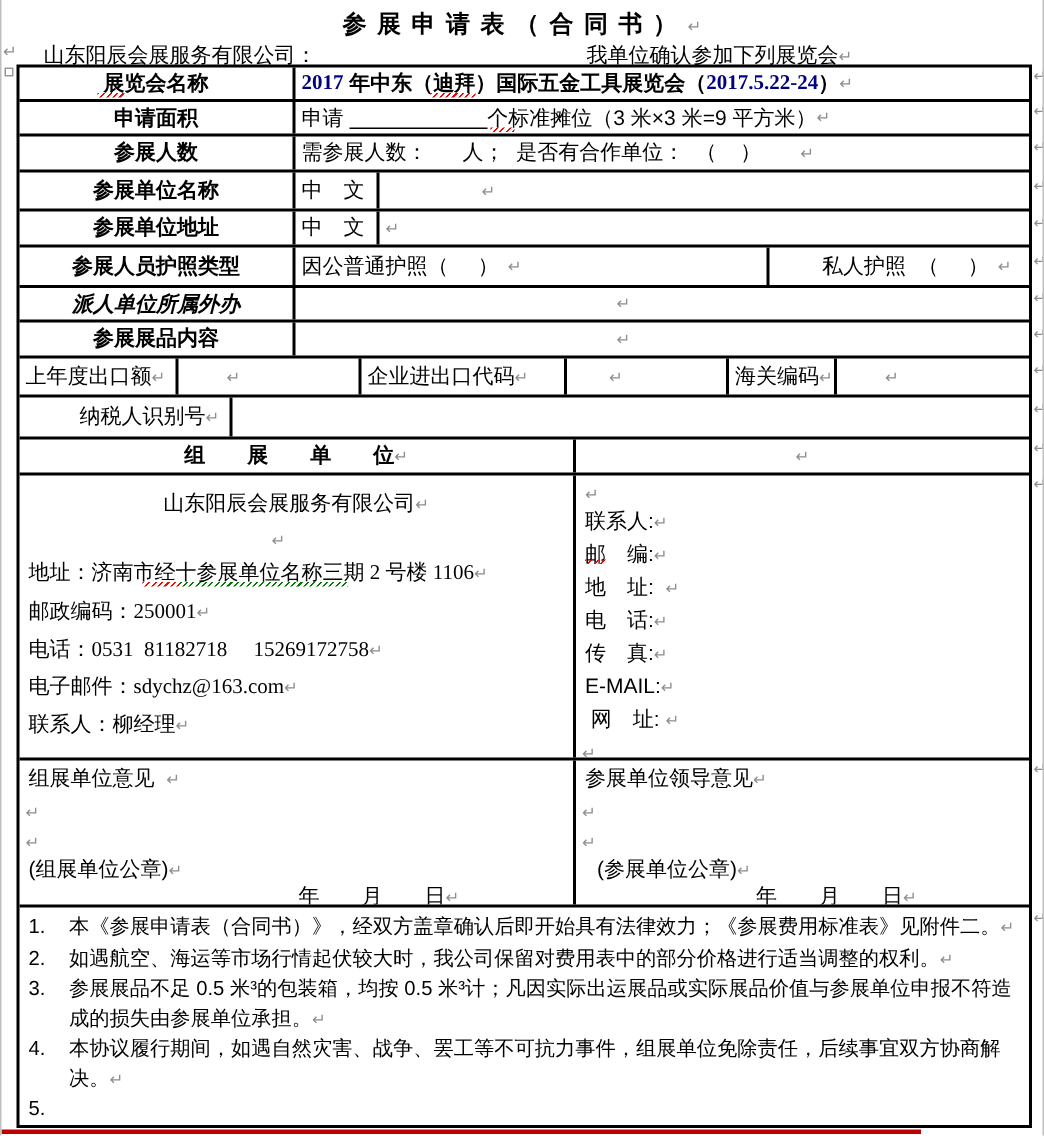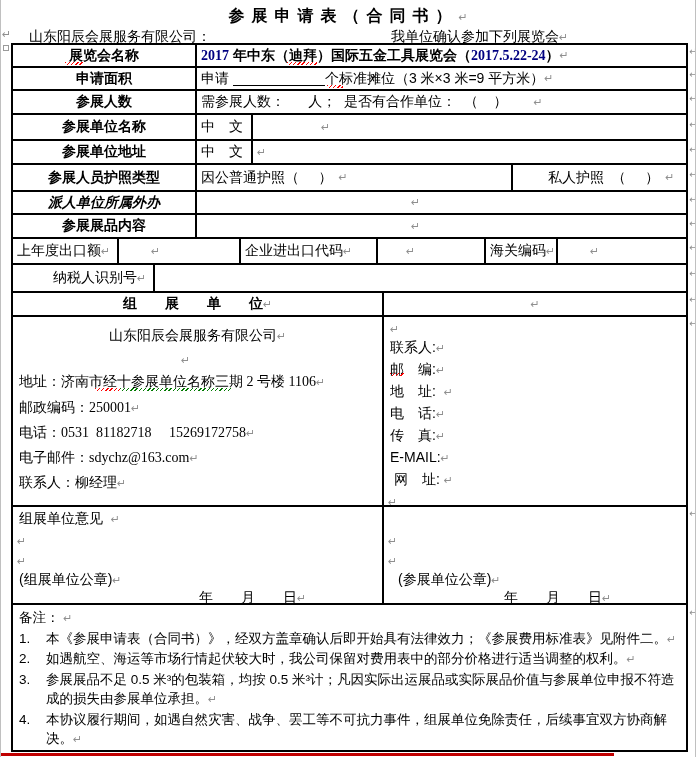--- a/index.html
+++ b/index.html
@@ -144,30 +144,30 @@
 
     <div class="trow" style="height:98px;">
       <div class="cell relcell" style="width:371px;">
         <div class="absline" style="top:3px; left:6px;"><span>组展单位意见  </span><span class="pc pilcrow">↵</span></div>
         <div class="absline" style="top:25px; left:4px;"><span class="pc pilcrow">↵</span></div>
         <div class="absline" style="top:45px; left:4px;"><span class="pc pilcrow">↵</span></div>
         <div class="absline" style="top:64px; left:6px;"><span>(组展单位公章)</span><span class="pc pilcrow">↵</span></div>
         <div class="absline" style="top:82px; left:186px;"><span>年　　月　　日</span><span class="pc pilcrow">↵</span></div>
       </div>
       <div class="cell relcell" style="flex:1;">
+        <div class="absline" style="top:3px; left:6px;"><span>参展单位领导意见</span><span class="pc pilcrow">↵</span></div>
         <div class="absline" style="top:25px; left:4px;"><span class="pc pilcrow">↵</span></div>
         <div class="absline" style="top:45px; left:4px;"><span class="pc pilcrow">↵</span></div>
         <div class="absline" style="top:64px; left:14px;"><span>(参展单位公章)</span><span class="pc pilcrow">↵</span></div>
         <div class="absline" style="top:82px; left:120px;"><span>年　　月　　日</span><span class="pc pilcrow">↵</span></div>
       </div>
     </div>
 
     <div class="trow" style="height:145px;">
       <div class="cell notes-body" style="flex:1; display:block; white-space:normal;">
-        <div><span>备注： </span><span class="pc pilcrow">↵</span></div>
         <div class="note-item">
             <span class="note-num">1.</span>
             <span class="note-text"><span>本《参展申请表（合同书）》，经双方盖章确认后即开始具有法律效力；《参展费用标准表》见附件二。</span><span class="pc pilcrow">↵</span></span>
           </div>
         <div class="note-item">
             <span class="note-num">2.</span>
             <span class="note-text"><span>如遇航空、海运等市场行情起伏较大时，我公司保留对费用表中的部分价格进行适当调整的权利。</span><span class="pc pilcrow">↵</span></span>
           </div>
         <div class="note-item">
             <span class="note-num">3.</span>

